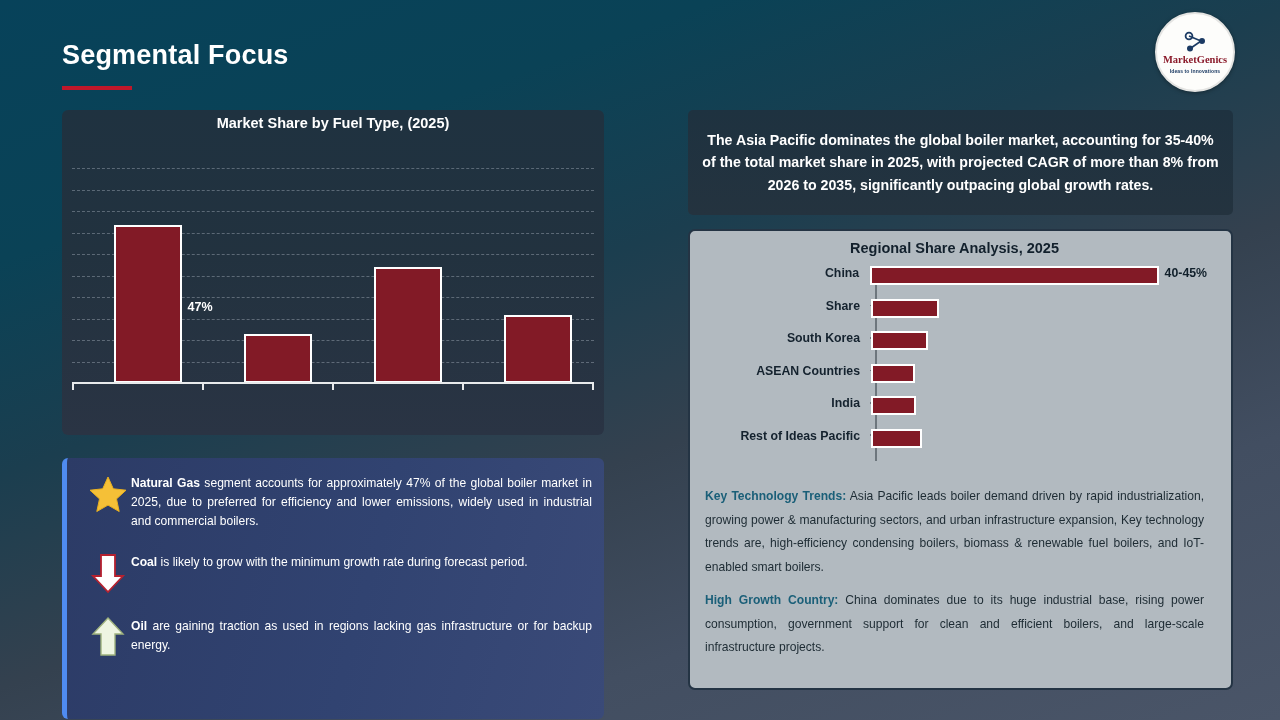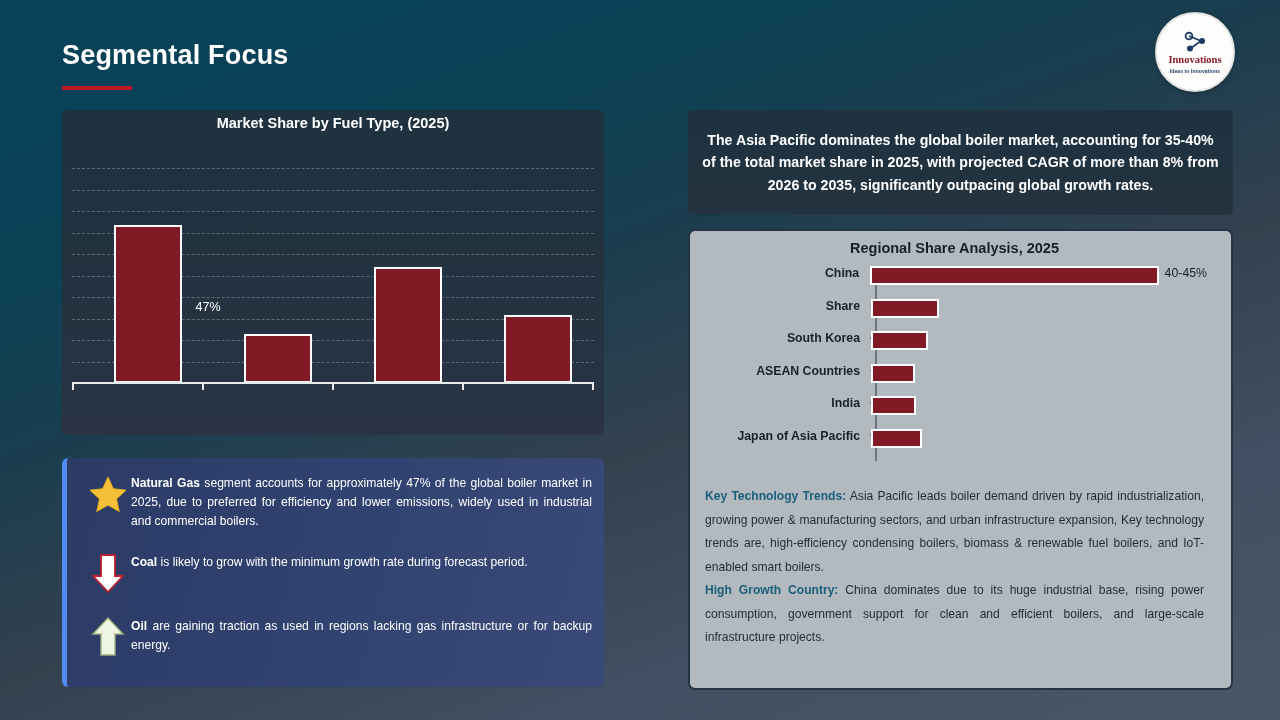--- a/index.html
+++ b/index.html
@@ -79,21 +79,21 @@
   }
   .cat-label {
     position: absolute; top: 380px; color: #ffffff;
     font-size: 12.5px; font-weight: bold;
     transform: translateX(-50%); white-space: nowrap;
   }
 
   
   .bullets-panel {
     position: absolute; left: 62px; top: 458px;
-    width: 542px; height: 229px;
+    width: 542px; height: 261px;
     background: linear-gradient(105deg, #2c3b66 0%, #314371 55%, #3a4a78 100%);
     border-radius: 6px;
     border-left: 5px solid #4f8bf0;
     padding: 14px 12px 10px 18px;
   }
   .bullet { display: flex; align-items: flex-start; margin-bottom: 20px; }
   .bullet:last-child { margin-bottom: 0; }
   .bullet-icon {
     width: 46px; min-width: 46px; height: 44px;
     display: flex; align-items: center; justify-content: center;
@@ -143,51 +143,51 @@
   .region-name {
     width: 165px; text-align: right; padding-right: 11px;
     font-size: 12.3px; font-weight: bold; color: #14222e;
     white-space: nowrap;
   }
   .region-bar {
     height: 19px; background: #821a26;
     border: 2px solid #ffffff;
   }
   .region-bar-label {
-    margin-left: 6px; font-size: 12.3px; font-weight: normal; color: #11202b;
+    margin-left: 6px; font-size: 12.3px; font-weight: bold; color: #11202b;
     white-space: nowrap;
   }
   .region-tick {
     position: absolute; left: 164px; width: 6px; height: 1.5px;
     background: #6d767d;
   }
 
   .region-notes { margin-top: 24px; padding: 0 3px; }
   .note {
     font-size: 12.1px; line-height: 1.95; color: #1d2b33;
-    text-align: justify; margin-bottom: 0;
+    text-align: justify; margin-bottom: 10px;
   }
   .note:last-child { margin-bottom: 0; }
   .note b { color: #1a5f78; font-weight: bold; }
 </style>
 </head>
 <body>
 
 <div class="page-title">Segmental Focus</div>
 <div class="title-rule"></div>
 
 <div class="logo">
   <svg class="logo-mark" viewBox="0 0 30 24">
     <line x1="9" y1="6" x2="21" y2="11" stroke="#1b3a63" stroke-width="1.6"></line>
     <line x1="21" y1="11" x2="11" y2="18" stroke="#1b3a63" stroke-width="1.6"></line>
     <circle cx="9" cy="6" r="3.4" fill="none" stroke="#1b3a63" stroke-width="1.8"></circle>
     <circle cx="22" cy="11" r="3" fill="#1b3a63"></circle>
     <circle cx="10" cy="18.5" r="3" fill="#1b3a63"></circle>
   </svg>
-  <div class="logo-name">Innovations</div>
+  <div class="logo-name">MarketGenics</div>
   <div class="logo-tag">Ideas to Innovations</div>
 </div>
 
 <div class="fuel-panel">
   <div class="fuel-title">Market Share by Fuel Type, (2025)</div>
 
   <div class="fuel-plot">
     <div class="gridline" style="top:0"></div>
     <div class="gridline" style="top:21.5px"></div>
     <div class="gridline" style="top:43px"></div>
@@ -201,21 +201,21 @@
     <div class="gridline" style="top:215px"></div>
 
     <div class="bar-layer">
       <div class="bar" style="left:42px; width:68px; height:158px;"></div>
       <div class="bar" style="left:172px; width:68px; height:49px;"></div>
       <div class="bar" style="left:302px; width:68px; height:116px;"></div>
       <div class="bar" style="left:432px; width:68px; height:68px;"></div>
     </div>
   </div>
 
-  <div class="bar-value" style="left:146px; top:190px;">47%</div>
+  <div class="bar-value" style="left:138px; top:190px;font-weight:bold;">47%</div>
 
   <div class="axis-line"></div>
   <div class="tick" style="left:10px;"></div>
   <div class="tick" style="left:140px;"></div>
   <div class="tick" style="left:270px;"></div>
   <div class="tick" style="left:400px;"></div>
   <div class="tick" style="left:530px;"></div>
 
   <div class="cat-label" style="left:76px;">Natural Gas</div>
   <div class="cat-label" style="left:206px;">Coal</div>
@@ -296,21 +296,21 @@
       <div class="region-name">ASEAN Countries</div>
       <div class="region-bar" style="width:44px;"></div>
     </div>
 
     <div class="region-row">
       <div class="region-name">India</div>
       <div class="region-bar" style="width:45px;"></div>
     </div>
 
     <div class="region-row">
-      <div class="region-name">Japan of Asia Pacific</div>
+      <div class="region-name">Rest of Ideas Pacific</div>
       <div class="region-bar" style="width:51px;"></div>
     </div>
   </div>
 
   <div class="region-notes">
     <div class="note">
       <b>Key Technology Trends:</b><span> Asia Pacific leads boiler demand driven by rapid industrialization, growing power &amp; manufacturing sectors, and urban infrastructure expansion, Key technology trends are, high-efficiency condensing boilers, biomass &amp; renewable fuel boilers, and IoT-enabled smart boilers.</span>
     </div>
     <div class="note">
       <b>High Growth Country:</b><span> China dominates due to its huge industrial base, rising power consumption, government support for clean and efficient boilers, and large-scale infrastructure projects.</span>

